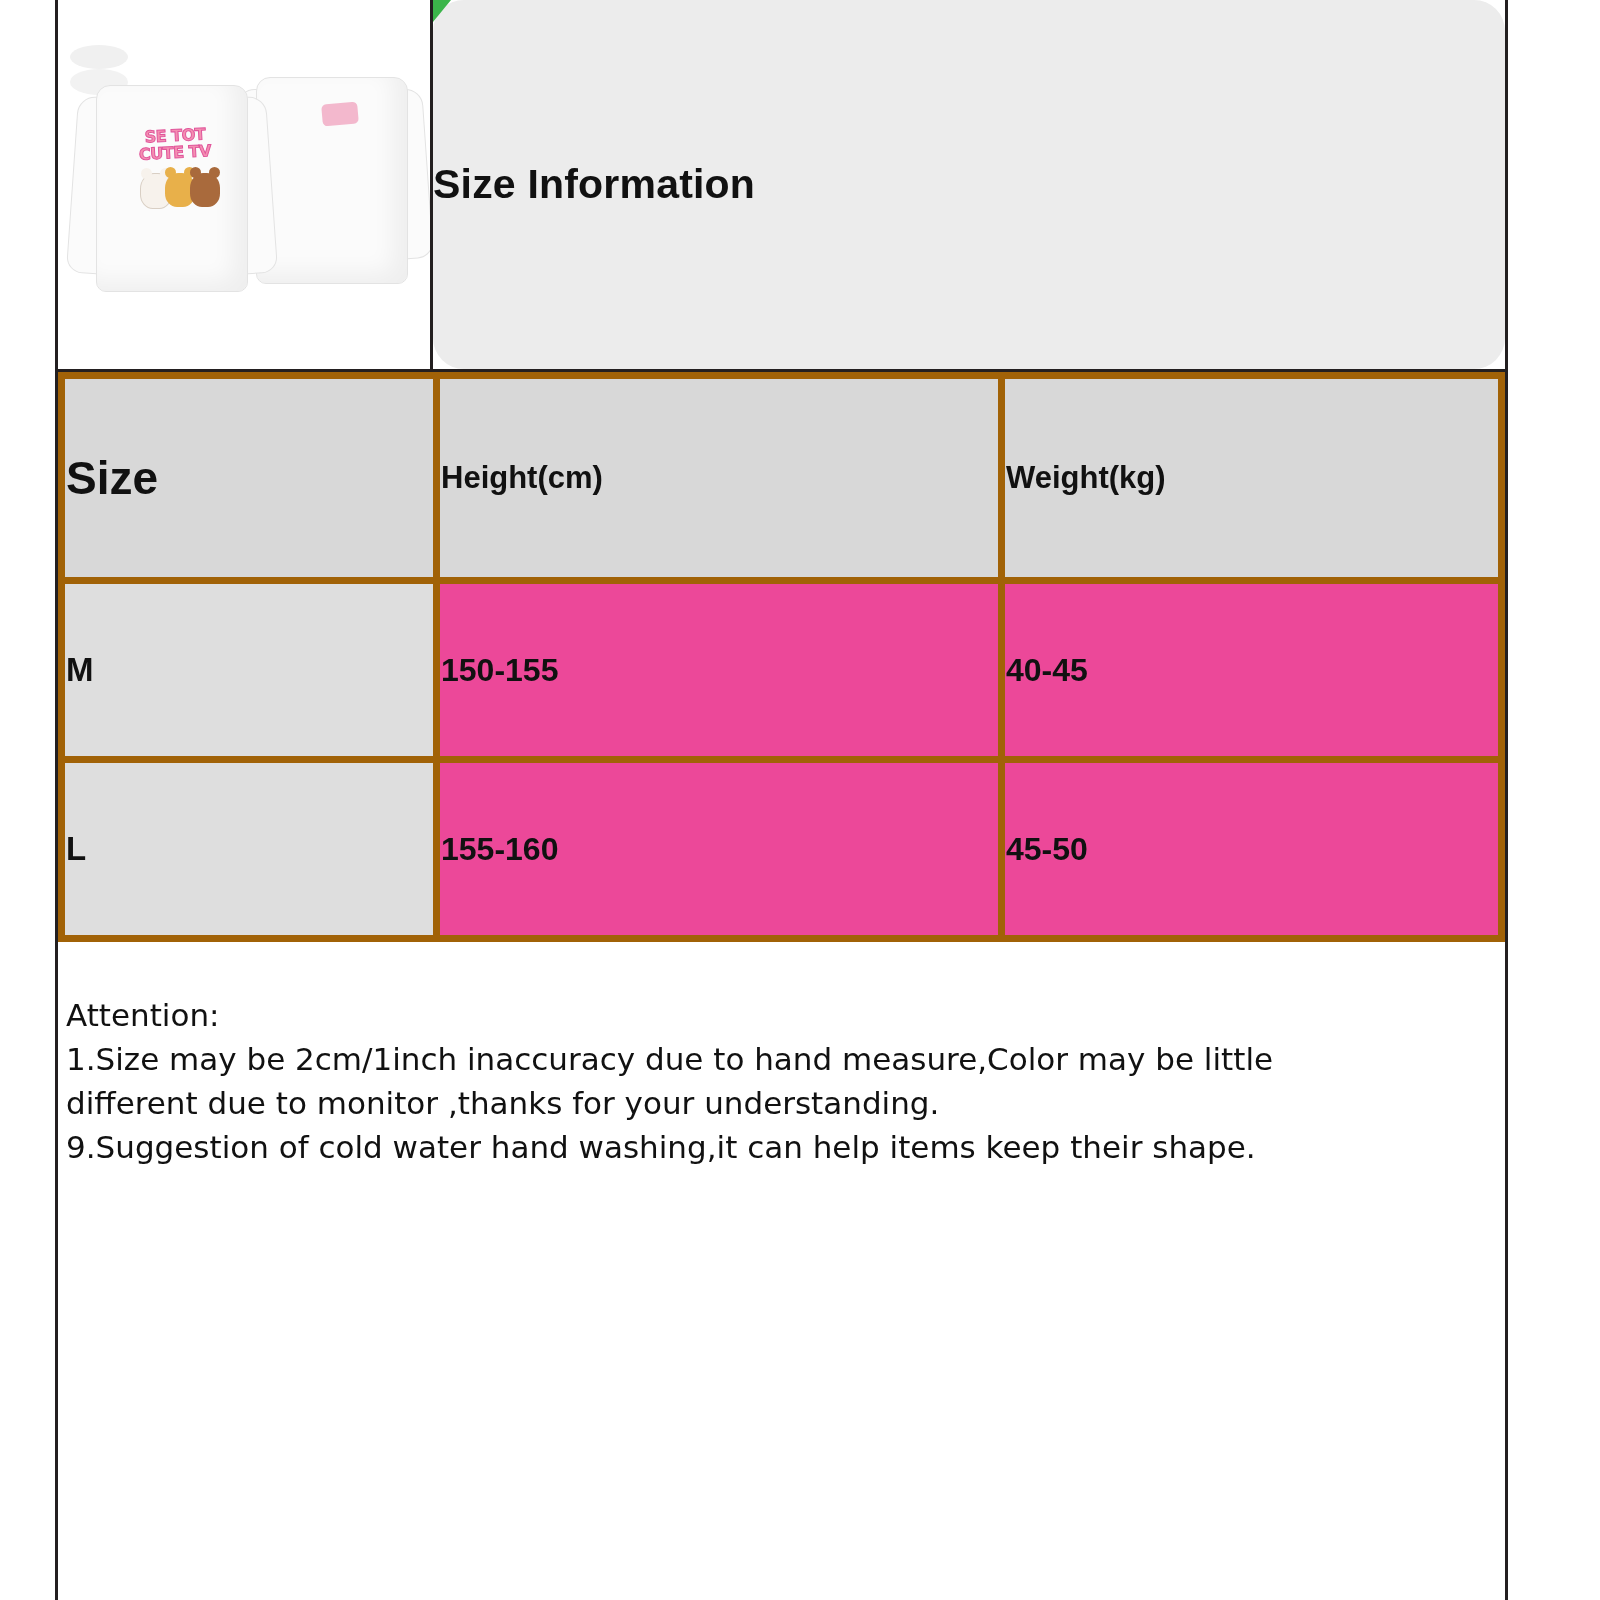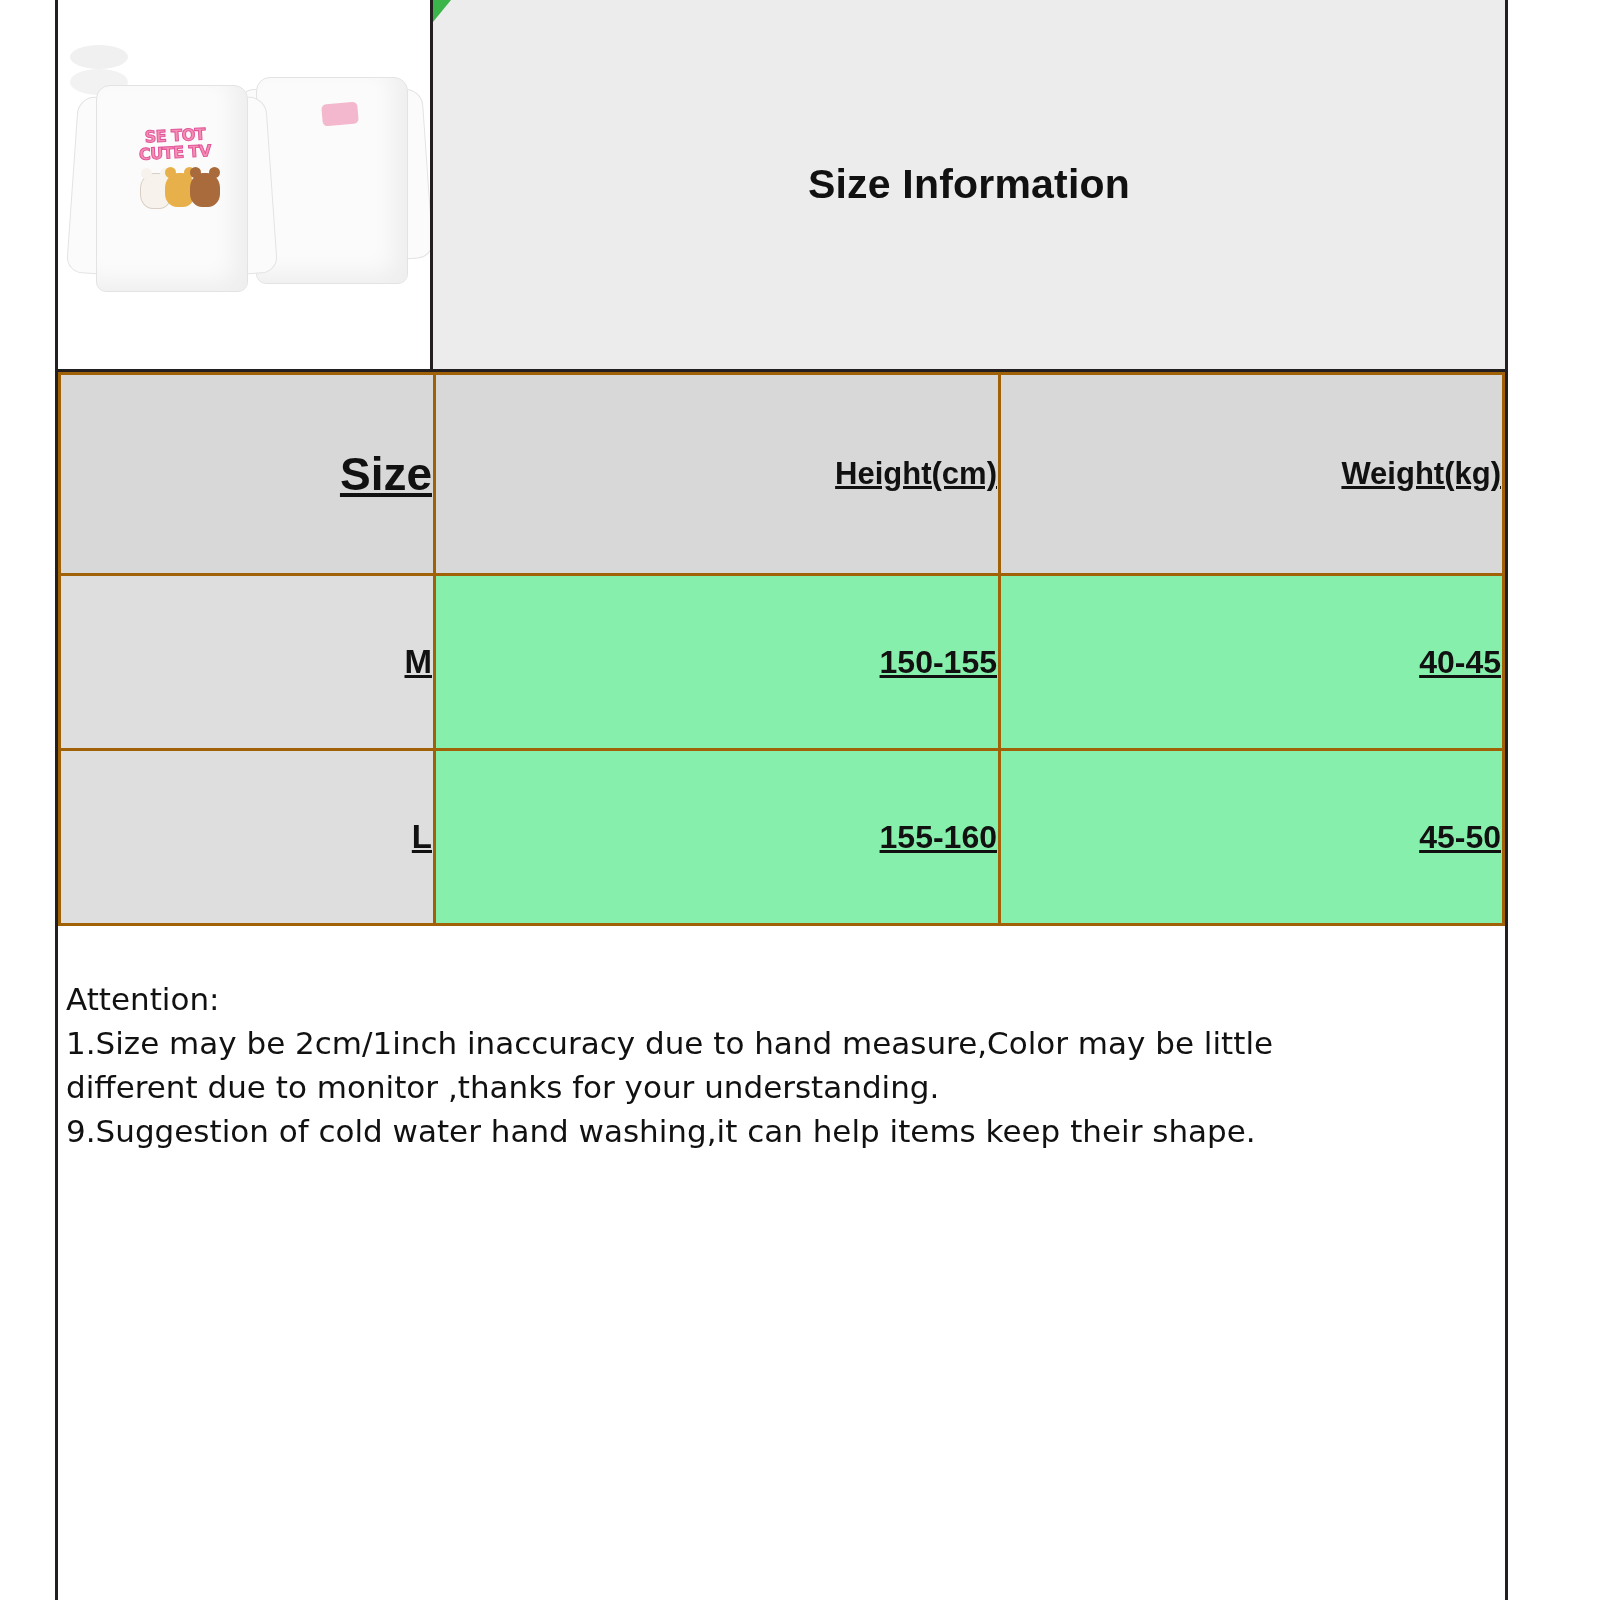--- a/index.html
+++ b/index.html
@@ -41,22 +41,23 @@
     border-right: 3px solid #231f20;
     background: #ffffff;
     position: relative;
     overflow: hidden;
   }
   .title-cell {
     flex: 1;
     background: #ececec;
     display: flex;
     align-items: center;
-    justify-content: center;
+    justify-content: flex-start;
     position: relative;
+    border-radius: 31px;
   }
   .title-text {
     font-size: 41px;
     font-weight: bold;
     color: #111111;
     letter-spacing: 0.2px;
   }
 
   
   .green-flag {
@@ -169,44 +170,43 @@
     transform: rotate(-5deg);
   }
 
   
   table.size-table {
     width: 100%;
     border-collapse: collapse;
     table-layout: fixed;
   }
   table.size-table td {
-    border: 3px solid #a16207;
-    text-align: right;
+    border: 7px solid #a16207;
+    text-align: left;
     vertical-align: middle;
     font-size: 31px;
     font-weight: bold;
     color: #111111;
-    text-decoration: underline;
   }
   table.size-table tr.header-row td {
     background: #d8d8d8;
     height: 196px;
   }
   table.size-table tr.header-row td.size-head {
     font-size: 46px;
   }
   table.size-table tr.data-row td {
     height: 170px;
   }
   table.size-table tr.data-row td.c-size {
     background: #dedede;
     font-size: 33px;
   }
   table.size-table tr.data-row td.c-val {
-    background: #86efac;
+    background: #ec4899;
     font-weight: bold;
     font-size: 32px;
   }
   .col-size { width: 375px; }
   .col-height { width: 565px; }
 
   
   .attention {
     box-sizing: border-box;
     width: 100%;

